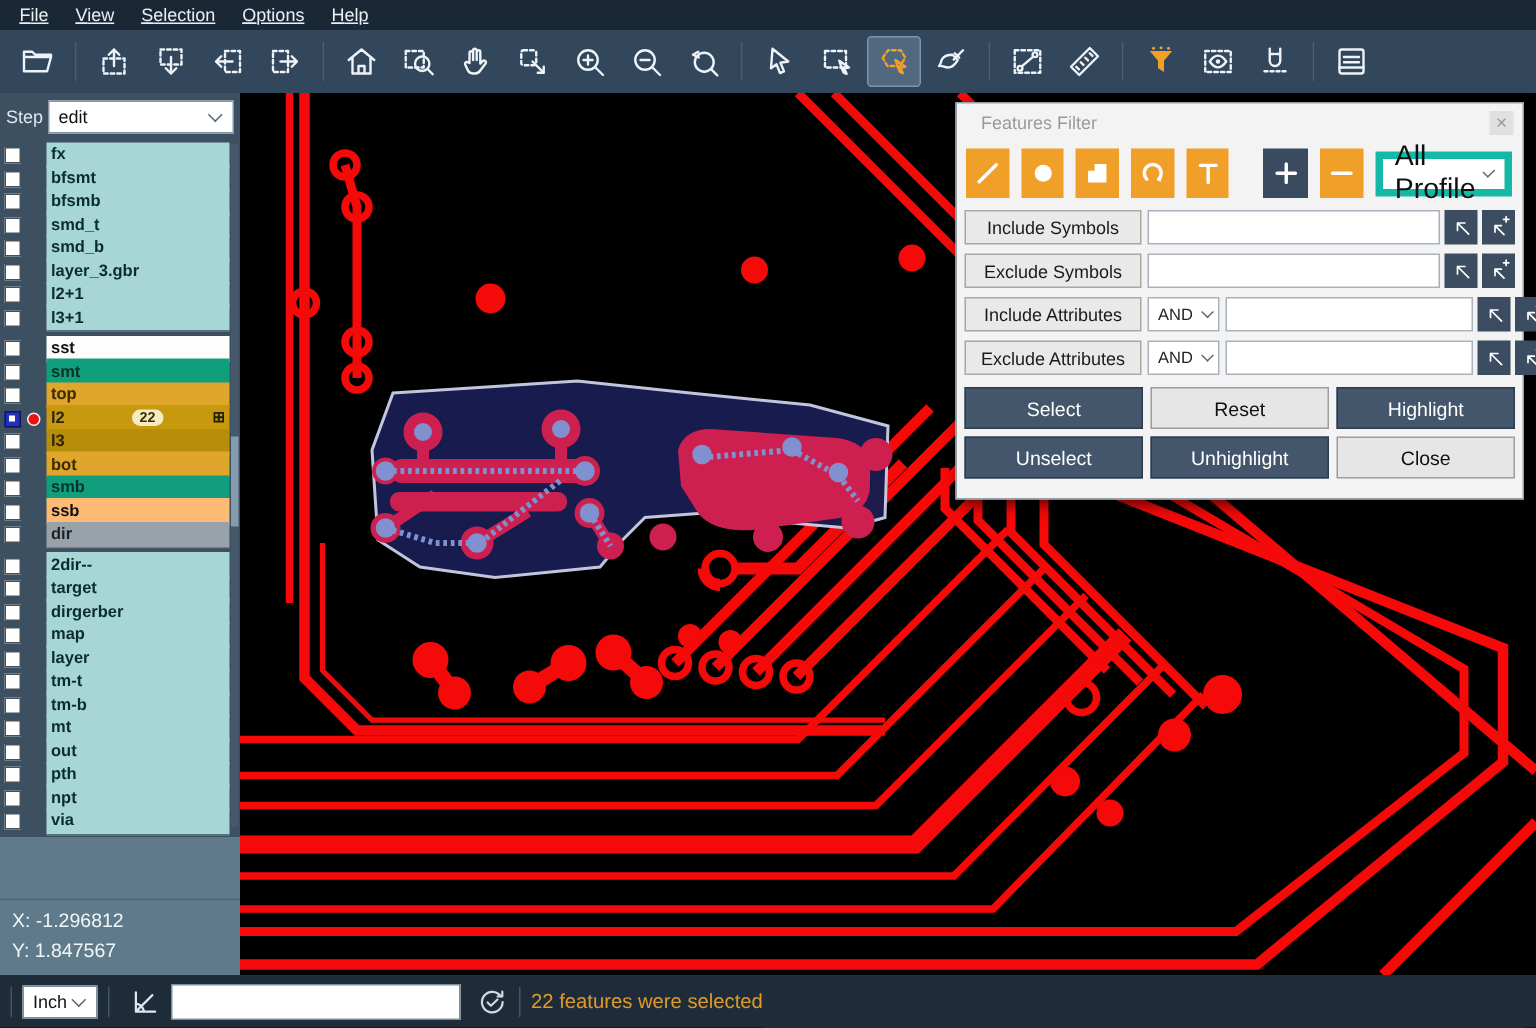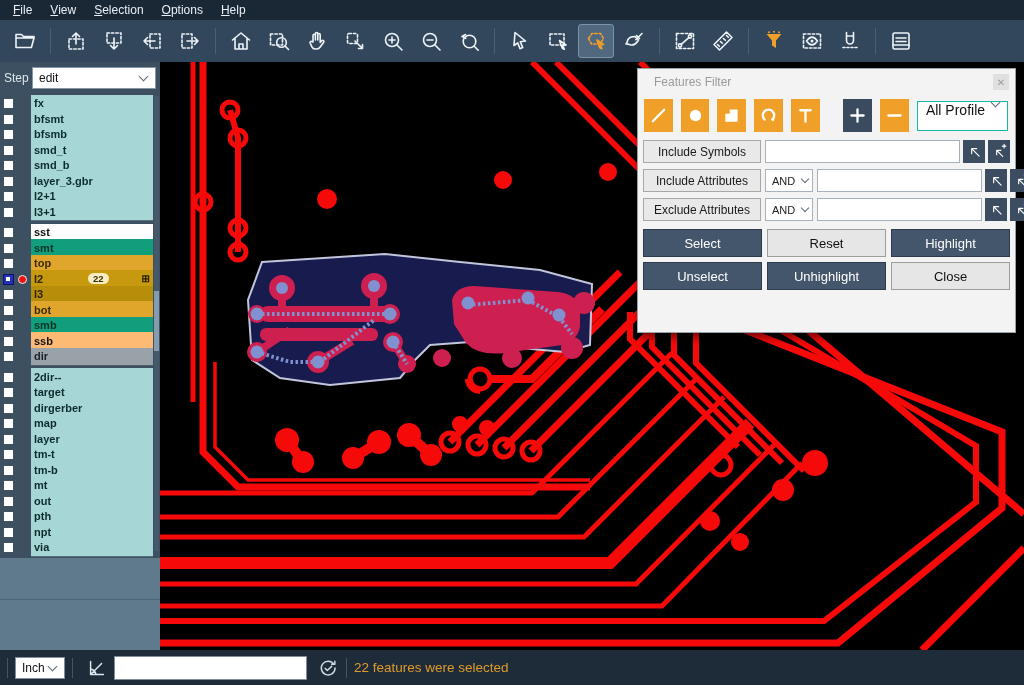--- a/index.html
+++ b/index.html
@@ -1,21 +1,21 @@
 <!DOCTYPE html>
 <html style="--menubar-bg: #1a2734; --toolbar-bg: #33475c; --sidebar-bg: #3c5062; --panel-gray: #5e7a8b; --statusbar-bg: #1e2c3a; --accent: #f0a028; --status-orange: #e09a28; --red: #f60909; --sel-fill: #191c50; --sel-border: #c9cde4; --crimson: #ce2050; --peri: #8191cf;"><head>
 <meta charset="utf-8">
 <style>
   *{margin:0;padding:0;box-sizing:border-box;}
   html,body{width:1024px;height:685px;overflow:hidden;background:#000;
     font-family:"Liberation Sans",sans-serif;-webkit-font-smoothing:antialiased;}
   
   #menubar{position:absolute;left:0;top:0;width:1024px;height:20px;background:var(--menubar-bg);
     display:flex;align-items:center;padding-left:4px;z-index:30;}
-  .menu-item{color:#e9eff5;font-size:12px;padding:0 9px;height:20px;line-height:20px;cursor:default;}
+  .menu-item{color:#e9eff5;font-size:12px;padding:0 9px;height:20px;line-height:20px;cursor:default;text-decoration:underline;}
   .menu-item u{text-decoration:underline;}
   
   #toolbar{position:absolute;left:0;top:20px;width:1024px;height:42px;background:var(--toolbar-bg);
     display:flex;align-items:center;padding-left:6px;z-index:30;}
   .tb-group{display:flex;align-items:center;}
   .tb-sep{width:1px;height:26px;background:#233547;margin:0 6px;border-right:1px solid #4a5f73;}
   .tb-btn{width:36px;height:34px;display:flex;align-items:center;justify-content:center;
     color:#eef3f8;border-radius:3px;margin:0 1px;}
   .tb-btn svg{width:24px;height:24px;}
   .tb-btn.active{background:#51697f;border:1px solid #7e95a9;}
@@ -65,22 +65,22 @@
   #dlg-header{height:26px;display:flex;align-items:center;padding:0 6px 0 16px;}
   #dlg-title{color:#9a9a9a;font-size:12px;}
   #dlg-close{margin-left:auto;width:16px;height:16px;background:#e0e0e0;color:#9a9a9a;
     display:flex;align-items:center;justify-content:center;font-size:10px;}
   #dlg-tools{display:flex;align-items:center;padding:4px 7px 8px 6px;}
   .shape-btn{width:29px;height:33px;background:var(--accent);color:#fff;display:flex;
     align-items:center;justify-content:center;margin-right:8px;}
   .shape-btn svg{width:21px;height:21px;}
   .shape-btn .ic{stroke-width:2.6;}
   .shape-btn.dark{background:#3a4b5f;margin-left:15px;width:30px;}
-  #profile-select{margin-left:auto;width:92px;height:30px;background:#fff;border:1px solid #14b8a6;
-    display:flex;align-items:flex-start;padding-left:8px;font-size:14px;color:#111;}
+  #profile-select{margin-left:auto;width:92px;height:30px;background:#fff;border:5px solid #14b8a6;
+    display:flex;align-items:center;padding-left:8px;font-size:19px;color:#111;}
   .filter-row{display:flex;align-items:center;margin:0 5px 6px 5px;height:23px;}
   .flt-label{width:118px;height:23px;background:#e9e9e9;border:1px solid #a8a8a8;font-size:12px;
     color:#1a1a1a;display:flex;align-items:center;justify-content:center;flex:0 0 auto;}
   .and-select{width:48px;height:23px;background:#fff;border:1px solid #a9b2bc;margin-left:4px;
     display:flex;align-items:center;font-size:11px;color:#222;padding-left:6px;flex:0 0 auto;}
   .and-select .chev{margin-right:4px;width:6px;height:6px;}
   .flt-input{flex:1;height:23px;background:#fff;border:1px solid #a9b2bc;margin-left:4px;
     font-size:12px;padding:0 4px;font-family:"Liberation Sans",sans-serif;}
   .pick-btn{width:22px;height:23px;background:#3c4d61;color:#fff;margin-left:3px;display:flex;
     align-items:center;justify-content:center;flex:0 0 auto;}
@@ -613,20 +613,24 @@
               </div>
             </div>
           </div>
         </div>
       <div id="lscroll">
         <div id="lthumb"></div>
       </div>
     </div>
     <div id="side-bottom">
       <div class="divider"></div>
+      <div id="coords">
+        <div>X: -1.296812</div>
+        <div>Y: 1.847567</div>
+      </div>
     </div>
   </div>
 </div>
 
 <div id="dialog">
   <div id="dlg-header">
     <span id="dlg-title">Features Filter</span>
     <div id="dlg-close">✕</div>
   </div>
   <div id="dlg-tools">
@@ -667,20 +671,34 @@
         </svg>
       </div>
       <div id="profile-select">
         <span>All Profile</span>
         <span class="chev"></span>
       </div>
     </div>
   <div id="dlg-rows">
       <div class="filter-row">
         <div class="flt-label">Include Symbols</div>
+        <input class="flt-input" value="" style="">
+        <div class="pick-btn">
+          <svg class="" viewBox="0 0 24 24">
+            <path class="ic" d="M18.5 18.5 8 8 M8 15 V8 h7"></path>
+          </svg>
+        </div>
+        <div class="pick-btn">
+          <svg class="" viewBox="0 0 24 24">
+            <path class="ic" d="M16.5 19 8 10.5 M8 16.5 v-6 h6 M16 4.5 h5 M18.5 2 v5"></path>
+          </svg>
+        </div>
+      </div>
+      <div class="filter-row">
+        <div class="flt-label">Exclude Symbols</div>
         <input class="flt-input" value="" style="">
         <div class="pick-btn">
           <svg class="" viewBox="0 0 24 24">
             <path class="ic" d="M18.5 18.5 8 8 M8 15 V8 h7"></path>
           </svg>
         </div>
         <div class="pick-btn">
           <svg class="" viewBox="0 0 24 24">
             <path class="ic" d="M16.5 19 8 10.5 M8 16.5 v-6 h6 M16 4.5 h5 M18.5 2 v5"></path>
           </svg>

